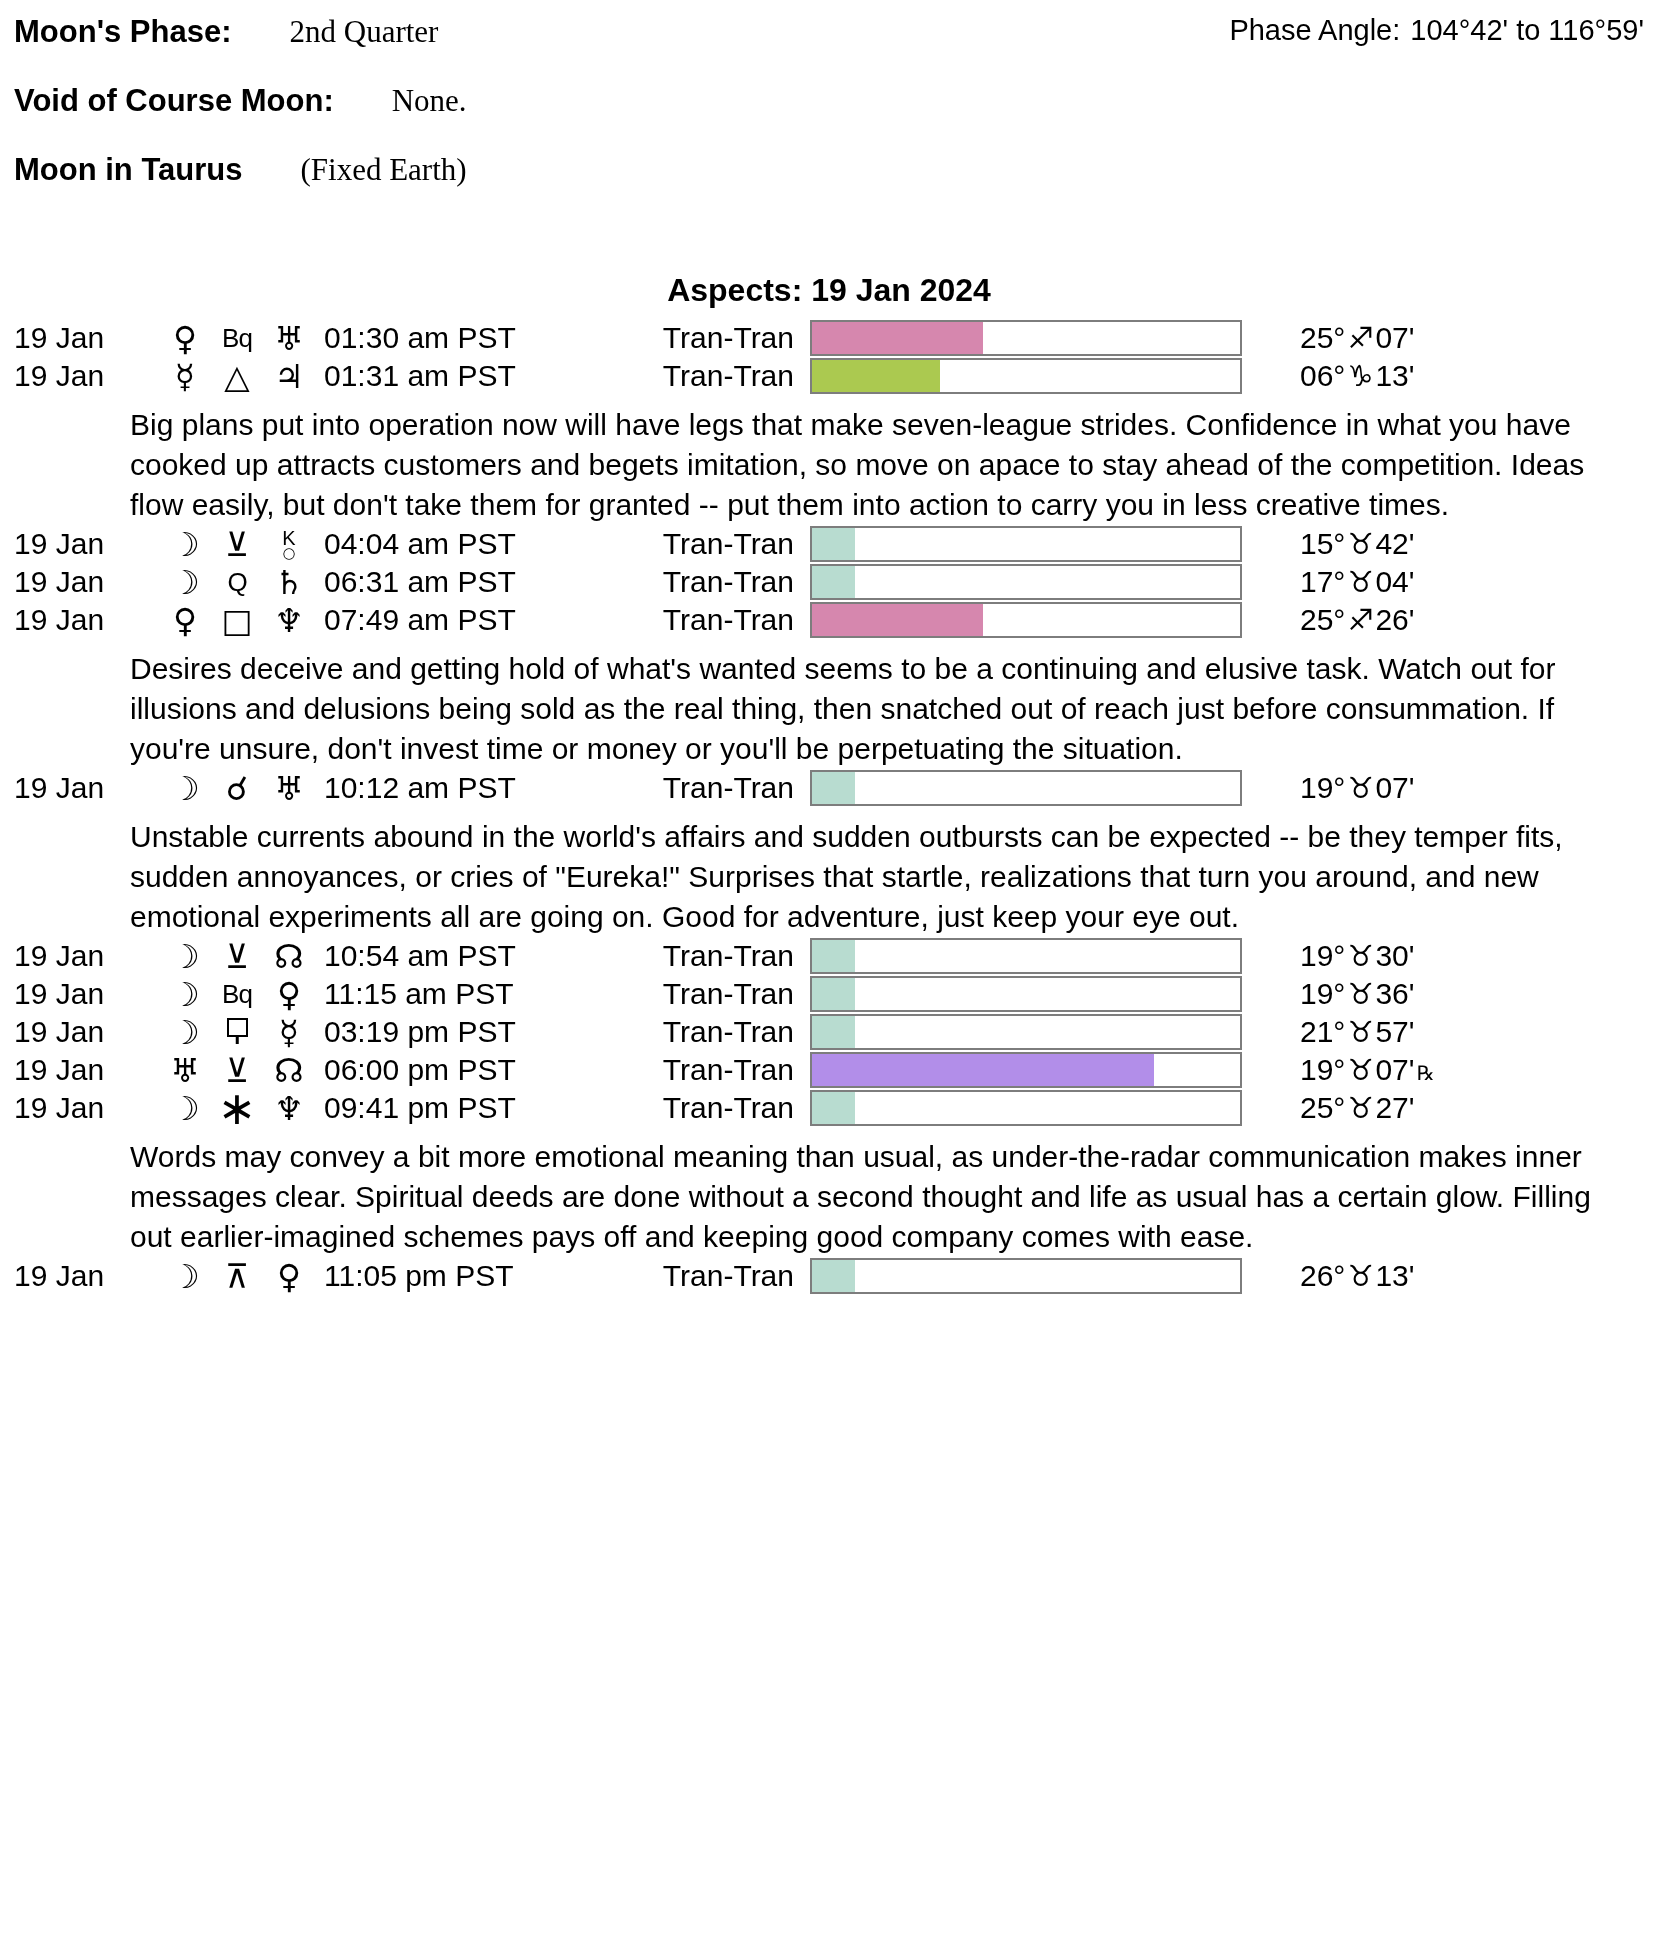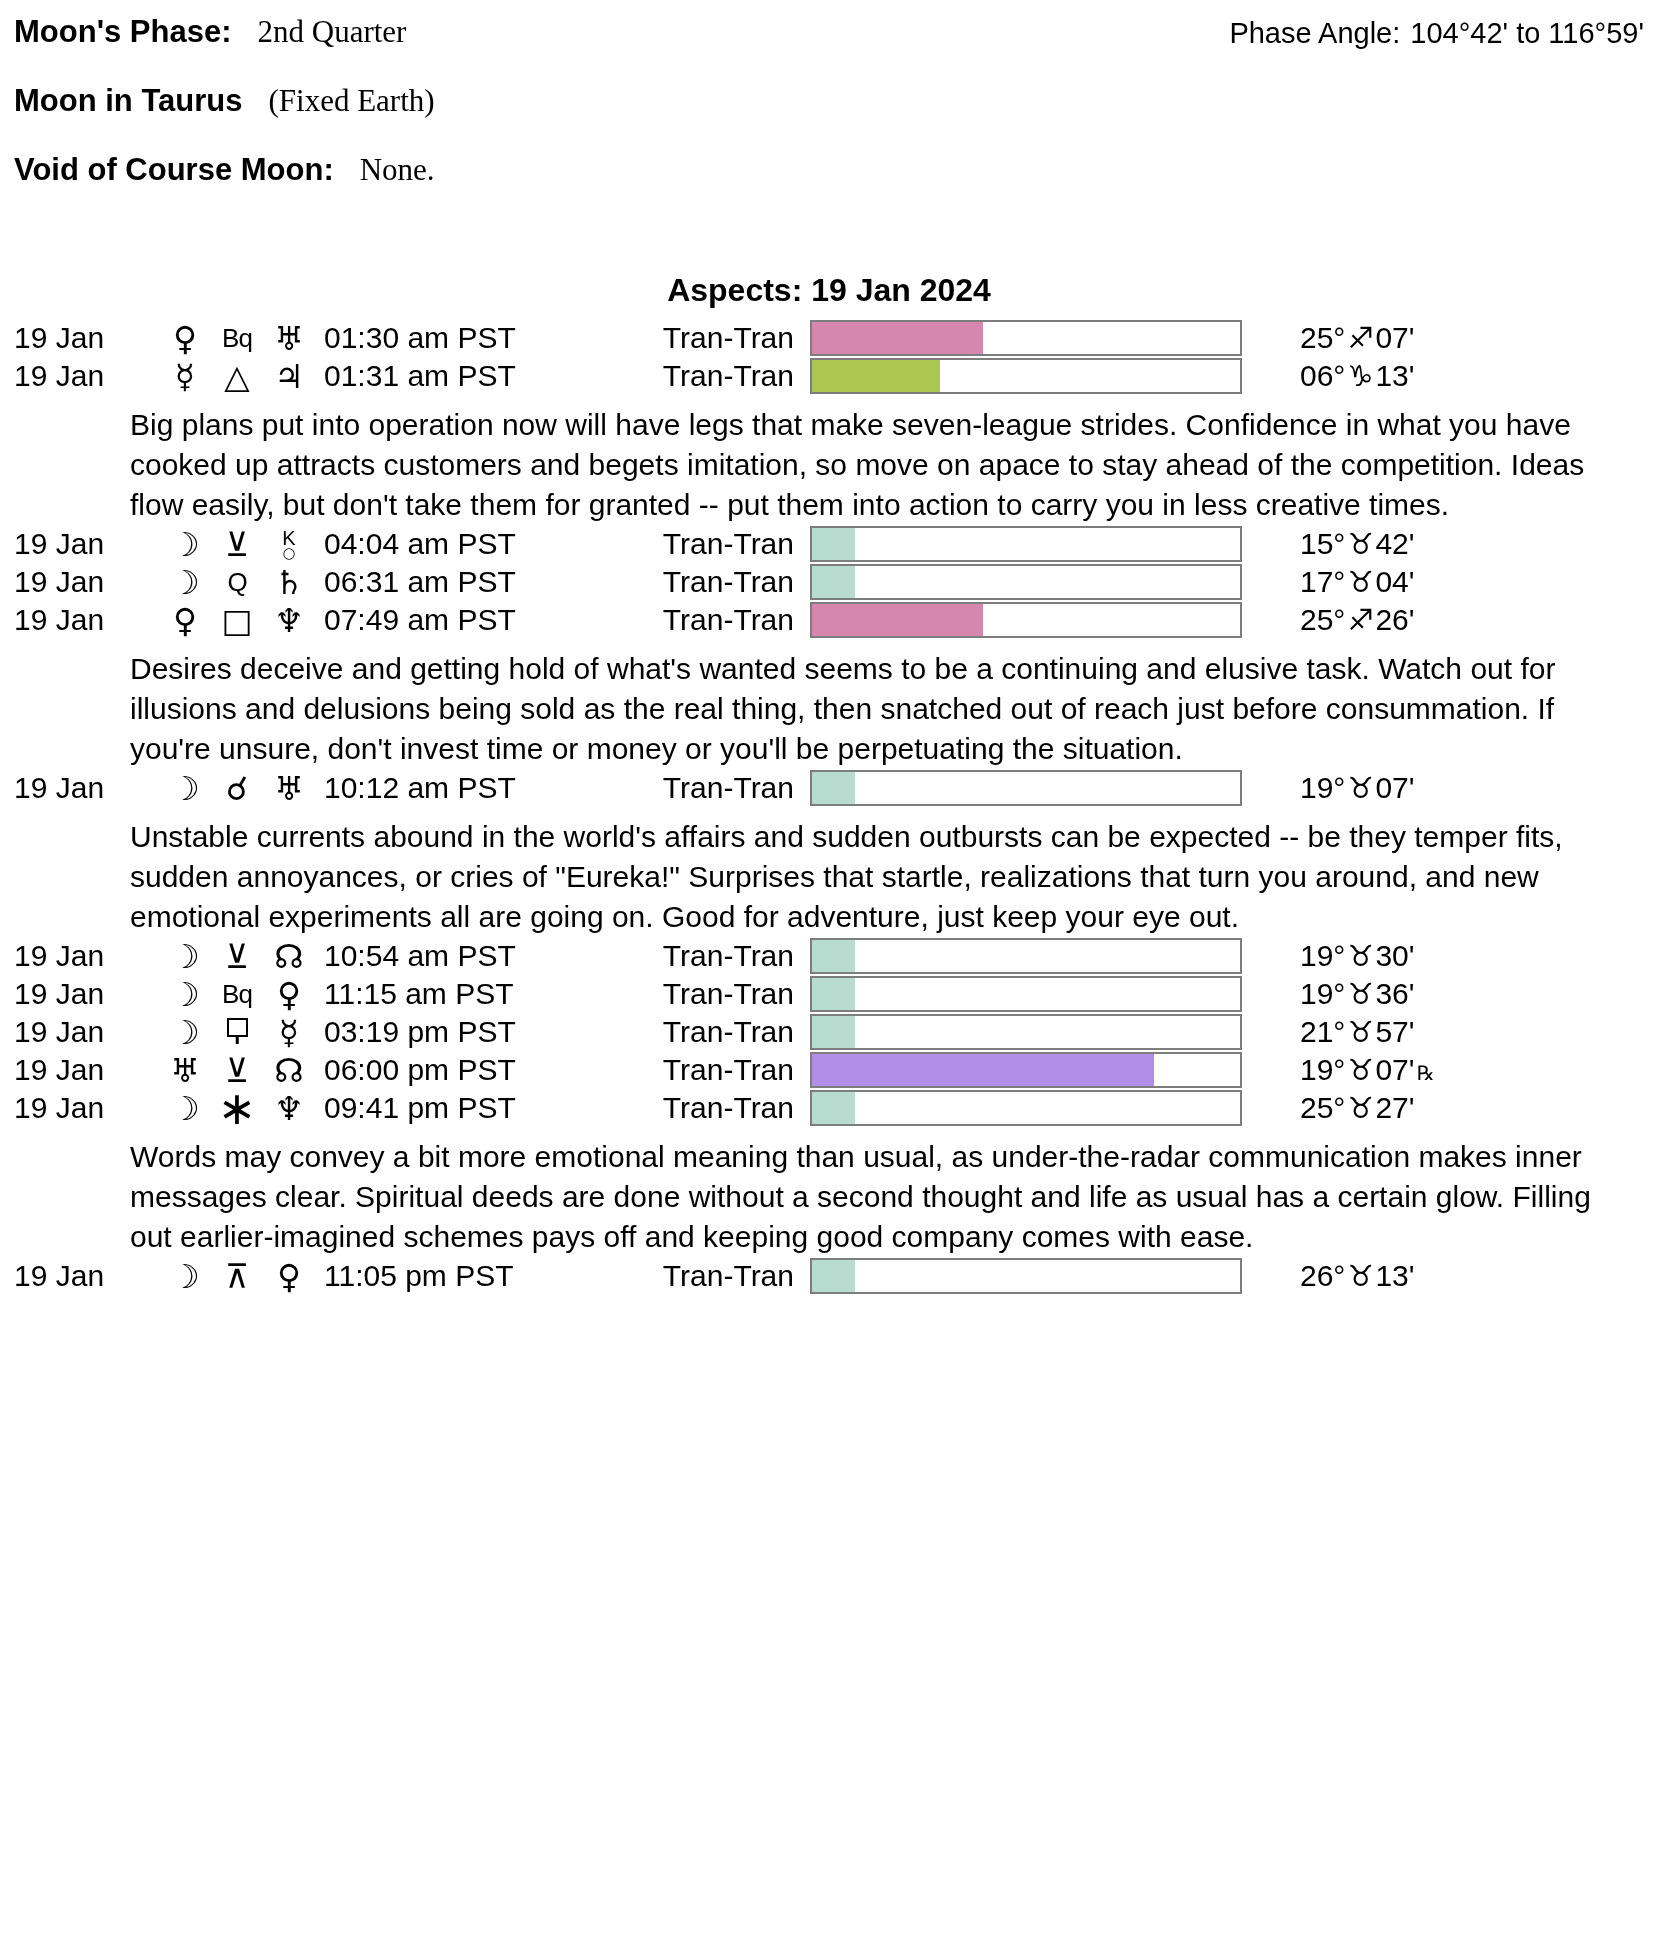--- a/index.html
+++ b/index.html
@@ -6,21 +6,21 @@
   body{
     width:1658px;
     min-height:1956px;
     font-family:"Liberation Sans", sans-serif;
     color:#000;
     -webkit-font-smoothing:antialiased;
   }
   .page{padding:10px 14px 30px 14px;}
 
   
-  .hline{display:flex;align-items:flex-end;font-size:31px;margin-top:4px;margin-bottom:33px;}
+  .hline{display:flex;align-items:flex-start;font-size:31px;margin-top:4px;margin-bottom:33px;gap:32px;}
   .hlabel{font-weight:bold;}
   .hvalue{margin-left:26px;font-family:Liberation Serif, serif;}
   .hline .spacer{flex:1;}
   .phase-angle{font-size:29px;}
   .phase-angle .pa-val{margin-left:10px;}
 
   
   .title{
     text-align:center;
     font-size:32px;
@@ -120,26 +120,26 @@
   <div>
     <div class="hline">
       <span class="hlabel">Moon's Phase:</span>
       <span class="hvalue">2nd Quarter</span>
       <span class="spacer"></span>
       <span class="phase-angle">
         <span>Phase Angle:</span><span class="pa-val">104°42' to 116°59'</span>
       </span>
     </div>
     <div class="hline">
+      <span class="hlabel">Void of Course Moon:</span>
+      <span class="hvalue">None.</span>
+    </div>
+    <div class="hline">
       <span class="hlabel">Moon in Taurus</span>
       <span class="hvalue">(Fixed Earth)</span>
-    </div>
-    <div class="hline">
-      <span class="hlabel">Void of Course Moon:</span>
-      <span class="hvalue">None.</span>
     </div>
   </div>
 
   <div class="title">Aspects: 19 Jan 2024</div>
 
   <div id="aspects-list">
   <div class="aspect-row">
     <span class="col-date">19 Jan</span>
     <span class="col-syms">
       <span class="glyph">♀</span>

